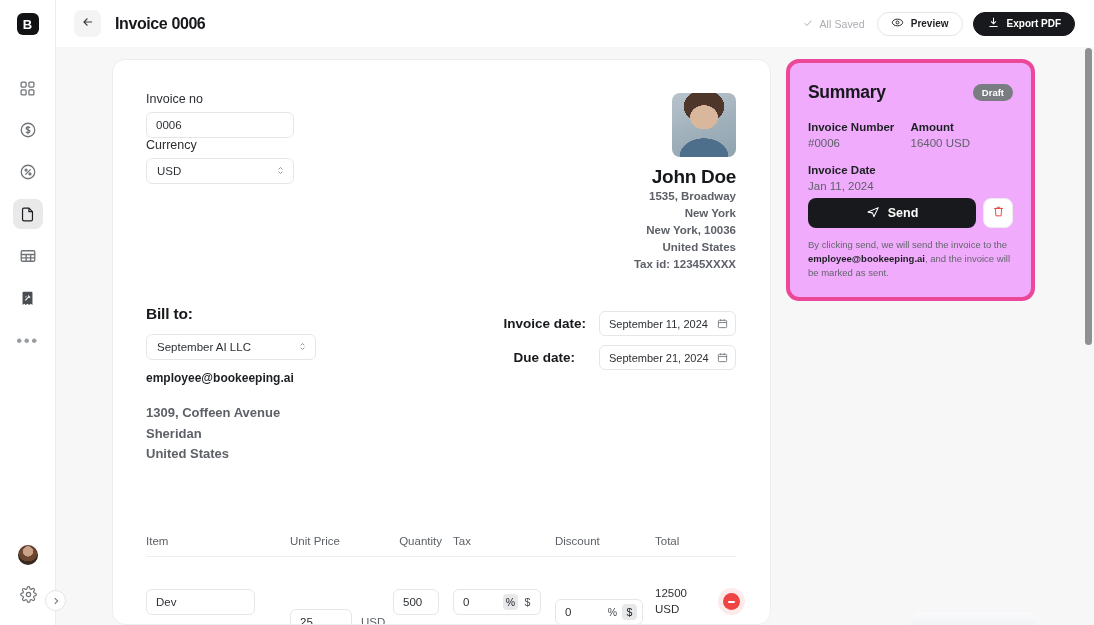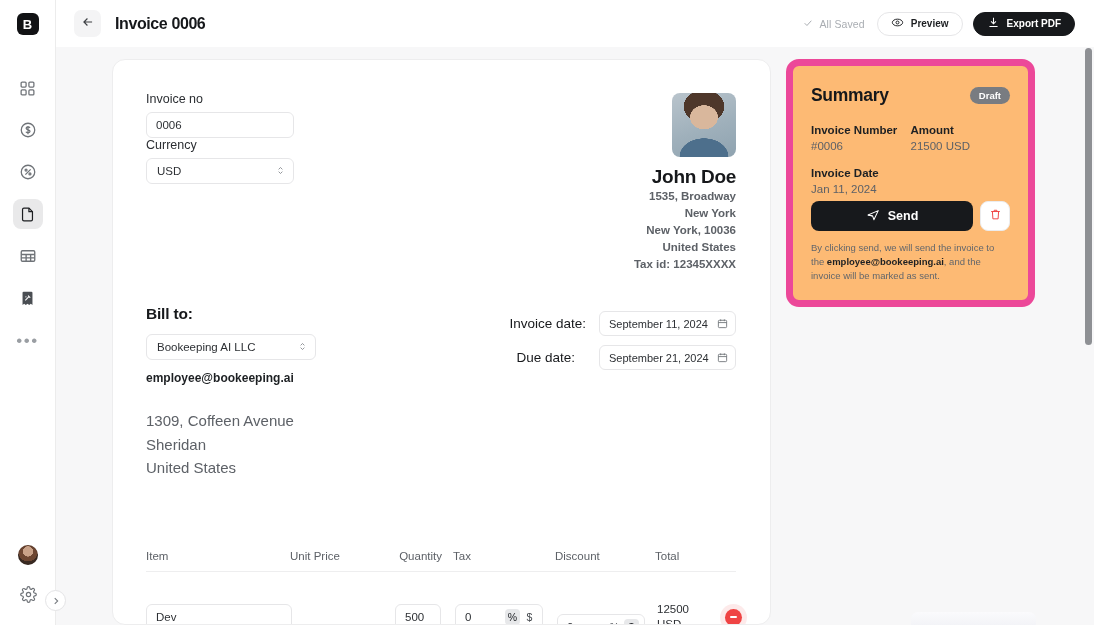--- a/index.html
+++ b/index.html
@@ -118,26 +118,26 @@
       linear-gradient(160deg, #b9c4cc 0%, #9fb0bb 55%, #8fa3b0 100%);
   }
   .profile-name { font-size: 19px; font-weight: 700; color: #16181b; margin-top: 9px; letter-spacing: -.3px; text-align: right; }
   .profile-addr { font-size: 11.5px; color: #5d6167; line-height: 1.47; font-weight: bold; }
 
   
   .billrow { display: flex; justify-content: space-between; margin-top: 33px; }
   .billto-title { font-size: 15.5px; font-weight: 700; color: #17191c; letter-spacing: -.2px; }
   .billto-select { width: 170px; margin-top: 11px; }
   .billto-email { font-size: 12px; font-weight: 700; color: #1d2023; margin-top: 11px; }
-  .billto-addr { font-size: 15px; color: #5d6167; line-height: 1.55; margin-top: 24px; }
+  .billto-addr { font-size: 13px; color: #5d6167; line-height: 1.55; margin-top: 18px; font-weight: bold; }
 
   .dates { padding-top: 6px; }
   .date-row { display: flex; align-items: center; justify-content: flex-end; gap: 13px; }
   .date-row + .date-row { margin-top: 9px; gap: 24px; }
-  .date-label { font-size: 13.5px; font-weight: 400; color: #17191c; }
+  .date-label { font-size: 13.5px; font-weight: 700; color: #17191c; }
   .date-input {
     width: 137px; height: 25px; border: 1px solid #e6e6e8; border-radius: 6px;
     background: #fff; display: flex; align-items: center; padding: 0 7px 0 9px;
     font-size: 11px; color: #2d3034; cursor: pointer;
   }
   .date-input .cal { margin-left: auto; color: #6e7277; display: flex; }
 
   
   .items { margin-top: 31px; }
   .items-head {
@@ -147,21 +147,21 @@
   }
   .items-row { display: flex; align-items: center; padding-top: 12px; }
   .c-item  { flex: 0 0 144px; }
   .c-price { flex: 0 0 103px; margin-top: 40px; }
   .c-qty   { flex: 0 0 60px; }
   .c-tax   { flex: 0 0 102px; }
   .c-disc  { flex: 0 0 100px; margin-top: 20px; }
   .c-total { flex: 0 0 52px; }
   .c-del   { flex: 0 0 auto; }
   .items-head .c-qty { text-align: right; padding-right: 11px; }
-  .in-item { width: 146px; }
+  .in-item { width: 109px; }
   .in-price { width: 62px; }
   .in-qty { width: 46px; }
   .usd-tag { font-size: 11.5px; color: #5d6167; margin-left: 9px; }
   .price-wrap, .qty-wrap { display: flex; align-items: center; }
   .unit-box {
     width: 88px; height: 26px; border: 1px solid #e6e6e8; border-radius: 6px;
     background: #fff; display: flex; align-items: center; padding: 0 5px 0 9px;
     font-size: 11.5px; color: #2d3034;
   }
   .unit-box .num { flex: 1 1 auto; }
@@ -183,22 +183,22 @@
 
   .add-item {
     display: inline-flex; align-items: center; gap: 9px;
     margin-top: 34px; margin-left: 14px;
     font-size: 12px; color: #2b2e32; cursor: pointer;
   }
   .add-item .plus { font-size: 14px; color: #4a4e53; line-height: 1; }
 
   
   .summary-card {
-    flex: 0 0 249px; align-self: flex-start; background: #fdba74;
-    border: 7px solid #ec4899; border-radius: 13px;
+    flex: 0 0 249px; align-self: flex-start; background: #f0abfc;
+    border: 4px solid #ec4899; border-radius: 13px;
     padding: 19px 18px 17px 18px;
   }
   .sum-head { display: flex; align-items: center; }
   .sum-title { font-size: 17.5px; font-weight: 700; color: #16181b; letter-spacing: -.3px; }
   .badge {
     margin-left: auto; background: #797c81; color: #fff;
     font-size: 9.5px; font-weight: 700; border-radius: 9px; padding: 3px 9px;
   }
   .sum-grid { display: flex; margin-top: 18px; }
   .sum-col { flex: 0 0 50%; }
@@ -390,21 +390,21 @@
               <div>United States</div>
               <div>Tax id: 12345XXXX</div>
             </div>
           </div>
         </div>
 
         <div class="billrow">
           <div>
             <div class="billto-title">Bill to:</div>
             <div class="select billto-select">
-              <span>Bookeeping AI LLC</span>
+              <span>September AI LLC</span>
               <span class="chev">
                 <svg width="9" height="13" viewBox="0 0 24 24" fill="none" stroke="currentColor" stroke-width="2.2">
                     <path d="m7 9 5-5 5 5M7 15l5 5 5-5"></path>
                   </svg>
               </span>
             </div>
             <div class="billto-email">employee@bookeeping.ai</div>
             <div class="billto-addr">
               <div>1309, Coffeen Avenue</div>
               <div>Sheridan</div>
@@ -511,21 +511,21 @@
           <span class="badge">Draft</span>
         </div>
 
         <div class="sum-grid">
           <div class="sum-col">
             <div class="sum-k">Invoice Number</div>
             <div class="sum-v">#0006</div>
           </div>
           <div class="sum-col">
             <div class="sum-k">Amount</div>
-            <div class="sum-v">21500 USD</div>
+            <div class="sum-v">16400 USD</div>
           </div>
         </div>
 
         <div class="sum-block">
           <div class="sum-k">Invoice Date</div>
           <div class="sum-v">Jan 11, 2024</div>
         </div>
 
         <div class="send-row">
           <div class="send-btn">

